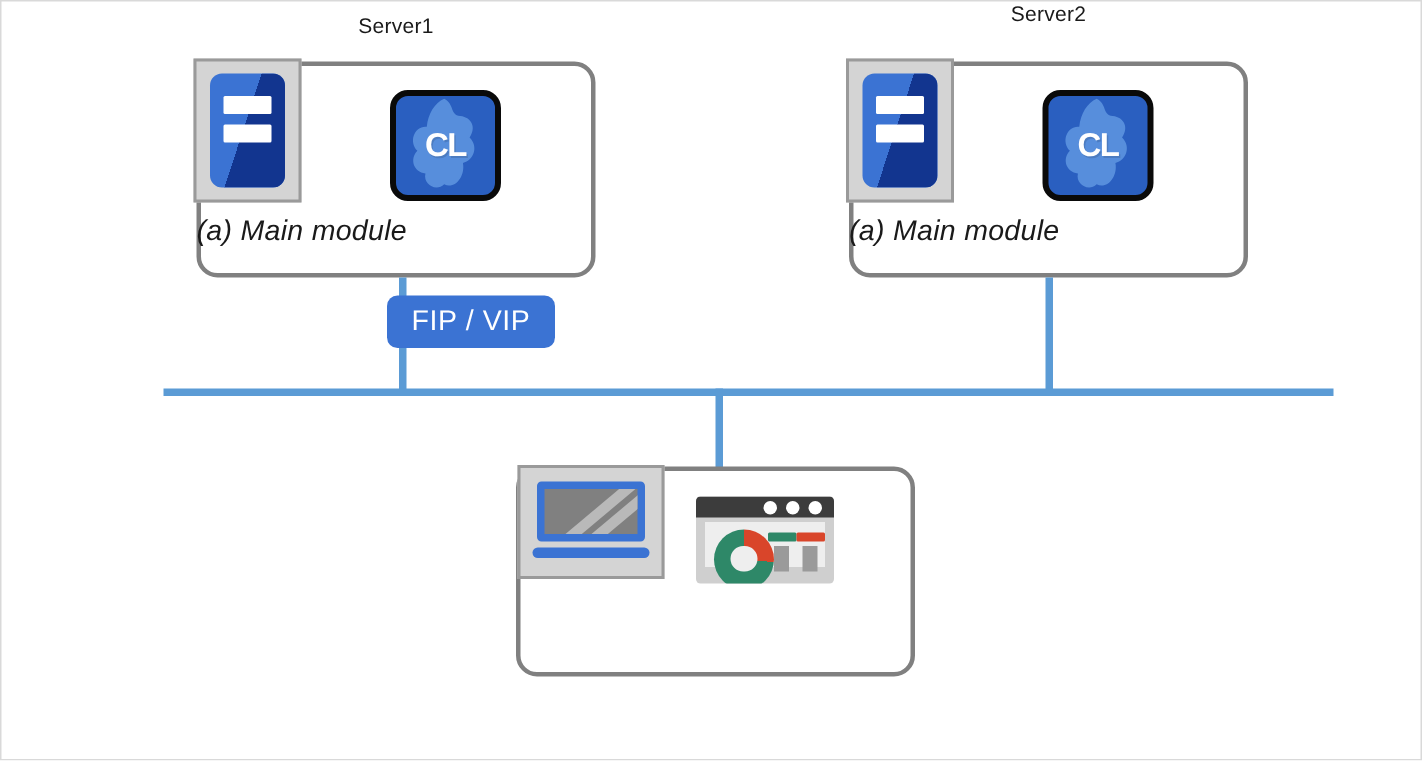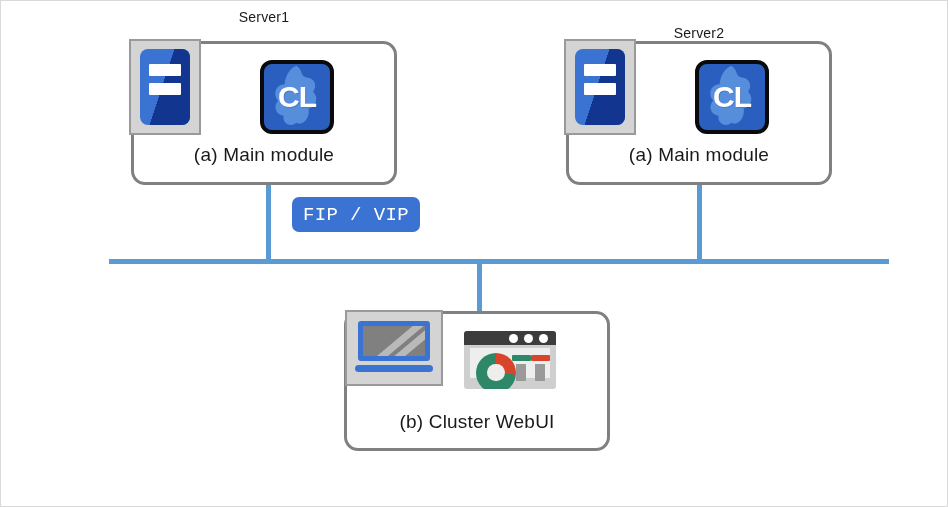--- a/index.html
+++ b/index.html
@@ -35,22 +35,22 @@
     border-radius: 14px;
     background: #ffffff;
     box-sizing: border-box;
   }
 
   .inner-label {
     position: absolute;
     font-size: 19px;
     color: #1a1a1a;
     white-space: nowrap;
-    text-align: center;
     letter-spacing: 0.2px;
+    font-style: italic;
   }
 
   
   .bus-line {
     position: absolute;
     background: #5b9bd5;
   }
 
   
   .fip-badge {
@@ -110,21 +110,21 @@
     inset: 0;
   }
   .cl-icon .cl-text {
     position: absolute;
     inset: 0;
     display: flex;
     align-items: center;
     justify-content: center;
     color: #ffffff;
     font-weight: bold;
-    font-size: 30px;
+    font-size: 22px;
     letter-spacing: -1px;
     font-family: "Liberation Sans", sans-serif;
     text-shadow: 1px 1px 0 rgba(0,0,0,0.12);
   }
 
   
   .pc-icon {
     position: absolute;
     background: #d4d4d4;
     border: 2px solid #9a9a9a;
@@ -238,21 +238,21 @@
     <svg class="splash" viewBox="0 0 74 74" preserveAspectRatio="none">
       <path d="M36 2 C44 6, 40 14, 48 15 C57 16, 60 24, 55 31 C62 38, 58 48, 50 50
                C52 60, 44 70, 36 66 C30 72, 20 66, 22 58 C13 57, 10 47, 16 41
                C9 34, 14 22, 23 23 C24 13, 29 5, 36 2 Z" fill="#5f97e0" opacity="0.85"></path>
     </svg>
     <div class="cl-text">CL</div>
   </div>
 
   <div class="inner-label" style="left:130px; top:143px; width:266px;">(a) Main module</div>
 
-  <div class="node-title" style="left:565px; top:24px; width:266px;">Server2</div>
+  <div class="node-title" style="left:565px; top:0; width:266px;">Server2</div>
 
   <div class="rbox" style="left:565px; top:40px; width:266px; height:144px;"></div>
 
   <div class="server-icon" style="left:563px; top:38px; width:72px; height:96px;">
     <div class="body">
       <div class="shade"></div>
       <div class="bar b1"></div>
       <div class="bar b2"></div>
     </div>
   </div>
@@ -269,21 +269,21 @@
   <div class="inner-label" style="left:565px; top:143px; width:266px;">(a) Main module</div>
 
   <div class="bus-line" style="left:265px; top:184px; width:5px; height:78px;"></div>
 
   <div class="bus-line" style="left:696px; top:184px; width:5px; height:78px;"></div>
 
   <div class="bus-line" style="left:108px; top:258px; width:780px; height:5px;"></div>
 
   <div class="bus-line" style="left:476px; top:258px; width:5px; height:54px;"></div>
 
-  <div class="fip-badge" style="left:291px; top:196px; width:128px; height:35px;font-family:Liberation Mono, monospace;">FIP / VIP</div>
+  <div class="fip-badge" style="left:257px; top:196px; width:112px; height:35px;">FIP / VIP</div>
 
   <div class="rbox" style="left:343px; top:310px; width:266px; height:140px;"></div>
 
   <div class="pc-icon" style="left:344px; top:309px; width:98px; height:76px;">
     <div class="monitor">
       <div class="glint g1"></div>
       <div class="glint g2"></div>
     </div>
     <div class="base"></div>
   </div>
@@ -300,16 +300,15 @@
         <div class="cap" style="background:#2e8868;"></div>
         <div class="stem"></div>
       </div>
       <div class="minibar" style="left:76%; top:22%;">
         <div class="cap" style="background:#d9452a;"></div>
         <div class="stem"></div>
       </div>
     </div>
   </div>
 
-  <div class="inner-label" style="left:343px; top:410px; width:266px;">(b) Cluster WebUI</div>
 
 
 </div>
 
 </body></html>

